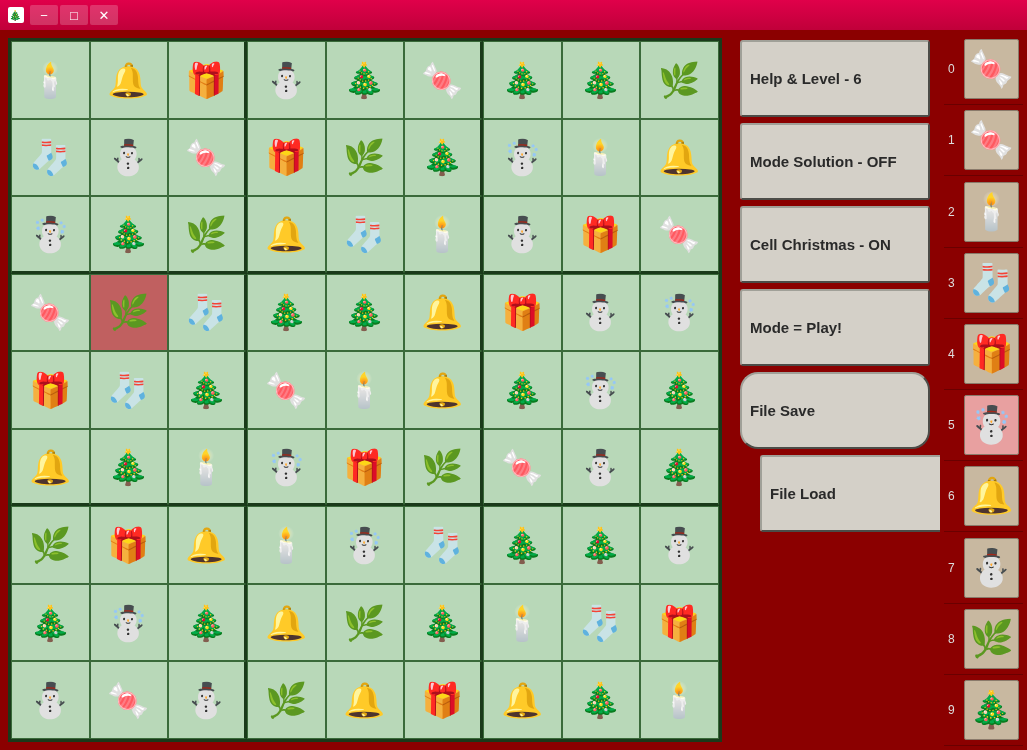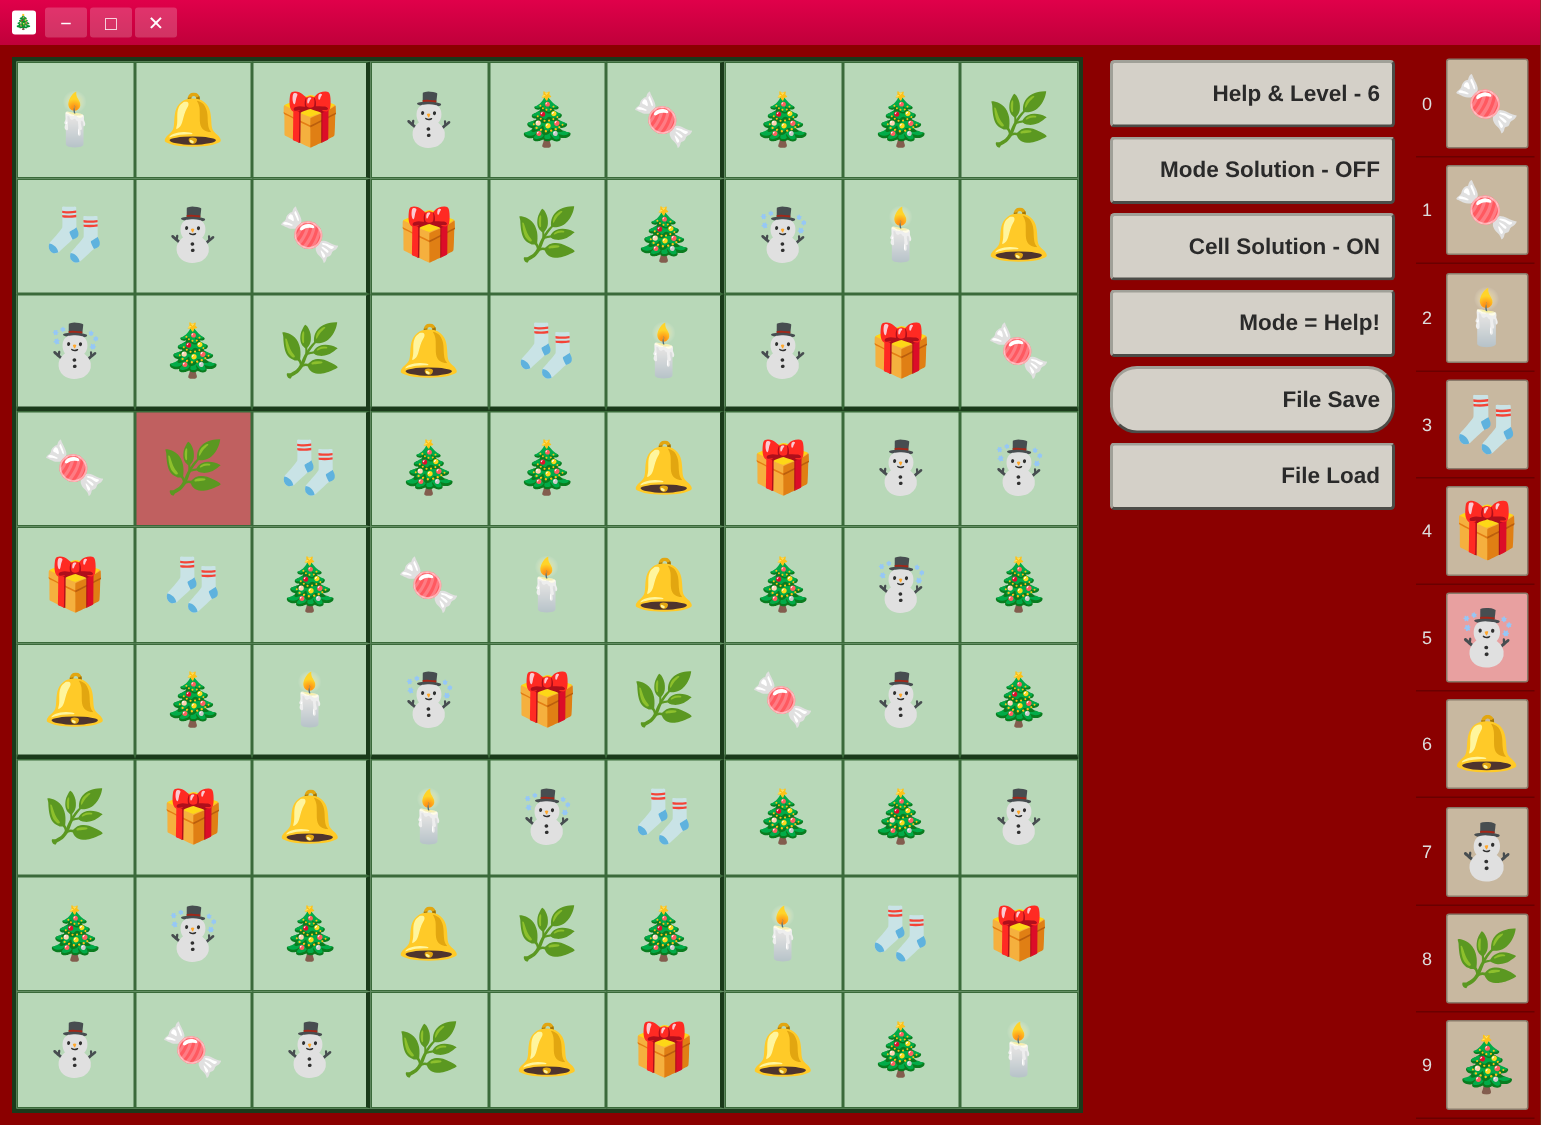--- a/index.html
+++ b/index.html
@@ -109,26 +109,26 @@
       color: #90ee90;
       font-size: 18px;
       font-weight: bold;
       text-align: center;
       padding: 20px 0 10px 0;
     }
 
     .panel-btn {
       background: #d4d0c8;
       border: 2px outset #a0a098;
-      padding: 12px 8px;
+      padding: 28px 8px;
       font-size: 15px;
       font-weight: bold;
       color: #2a2a2a;
       cursor: pointer;
-      text-align: right;
+      text-align: left;
       border-radius: 3px;
     }
 
     
     .side-icons {
       width: 87px;
       background: #8B0000;
       padding: 4px;
       display: flex;
       flex-direction: column;
@@ -427,24 +427,24 @@
           <span class="cell-emoji">🕯️</span>
         </div>
       </div>
   </div>
 
   <div class="right-panel">
 
     <div id="buttons-container">
     <button class="panel-btn" style="margin-bottom: 6px; display: block; width: 100%;">Help &amp; Level - 6</button>
         <button class="panel-btn" style="margin-bottom: 6px; display: block; width: 100%;">Mode Solution - OFF</button>
-        <button class="panel-btn" style="margin-bottom: 6px; display: block; width: 100%;">Cell Solution - ON</button>
-        <button class="panel-btn" style="margin-bottom: 6px; display: block; width: 100%;">Mode = Help!</button>
+        <button class="panel-btn" style="margin-bottom: 6px; display: block; width: 100%;">Cell Christmas - ON</button>
+        <button class="panel-btn" style="margin-bottom: 6px; display: block; width: 100%;">Mode = Play!</button>
         <button class="panel-btn" style="margin-bottom: 6px; display: block; width: 100%; border-radius: 18px;">File Save</button>
-        <button class="panel-btn" style="margin-bottom: 6px; display: block; width: 100%;">File Load</button>
+        <button class="panel-btn" style="margin-bottom: 6px; display: block; width: 100%; margin-left: 20px;">File Load</button>
       </div>
   </div>
 
   <div class="side-icons">
   <div class="side-icon-row">
         <span class="side-num">0</span>
         <div class="side-icon-box">🍬</div>
       </div>
       <div class="side-icon-row">
         <span class="side-num">1</span>

